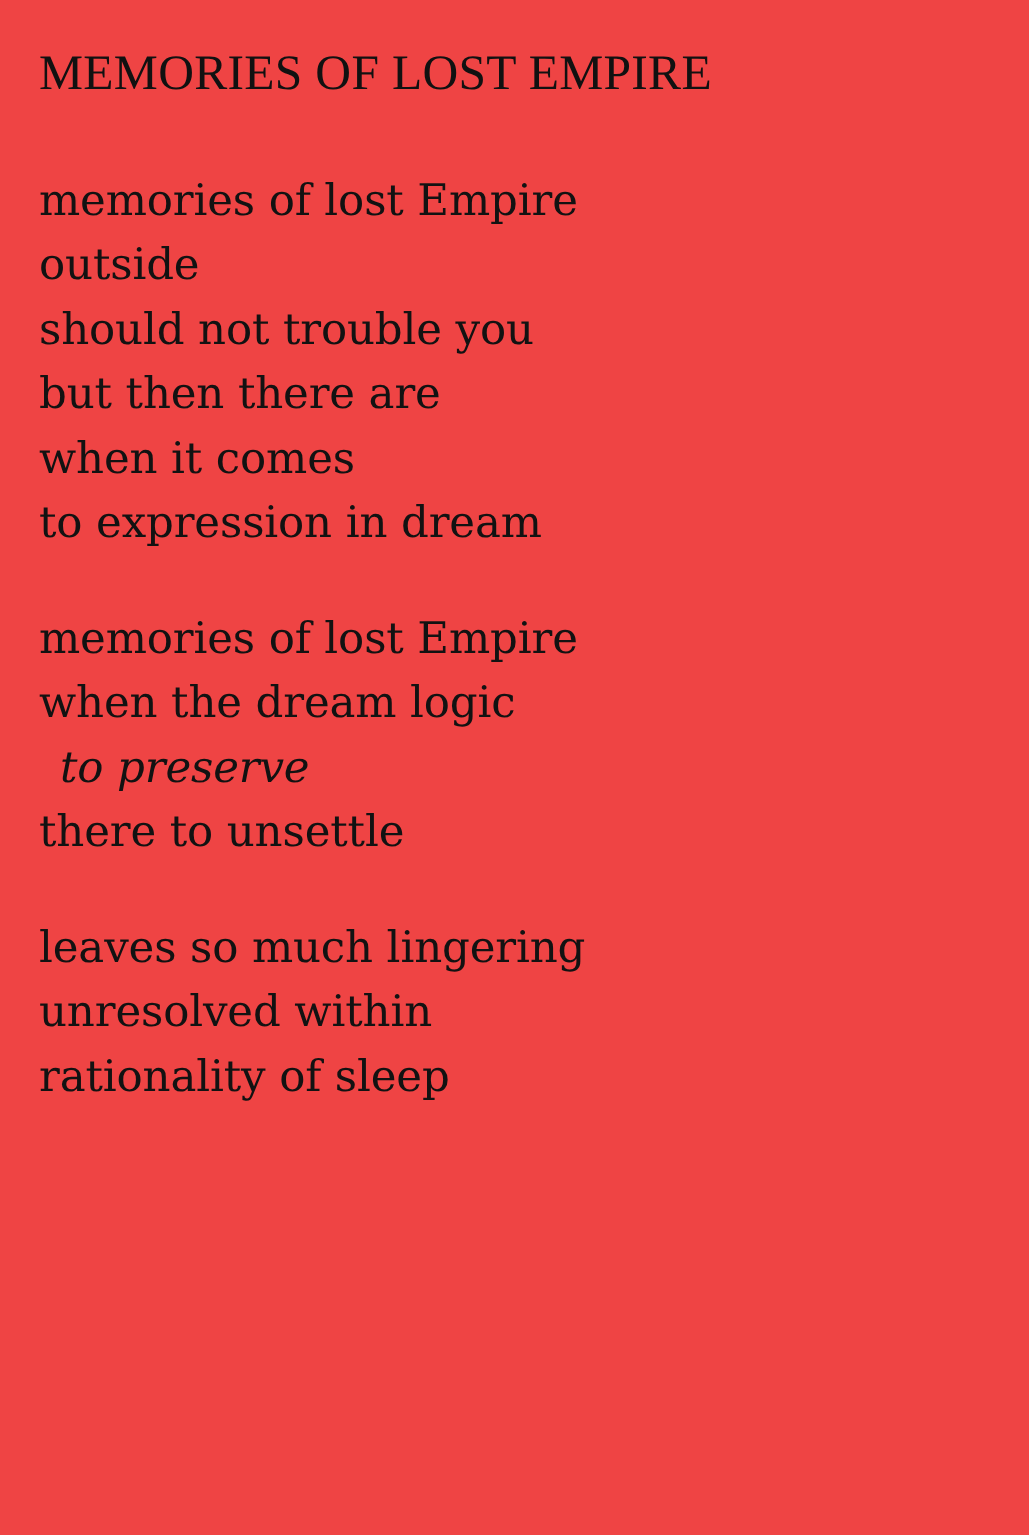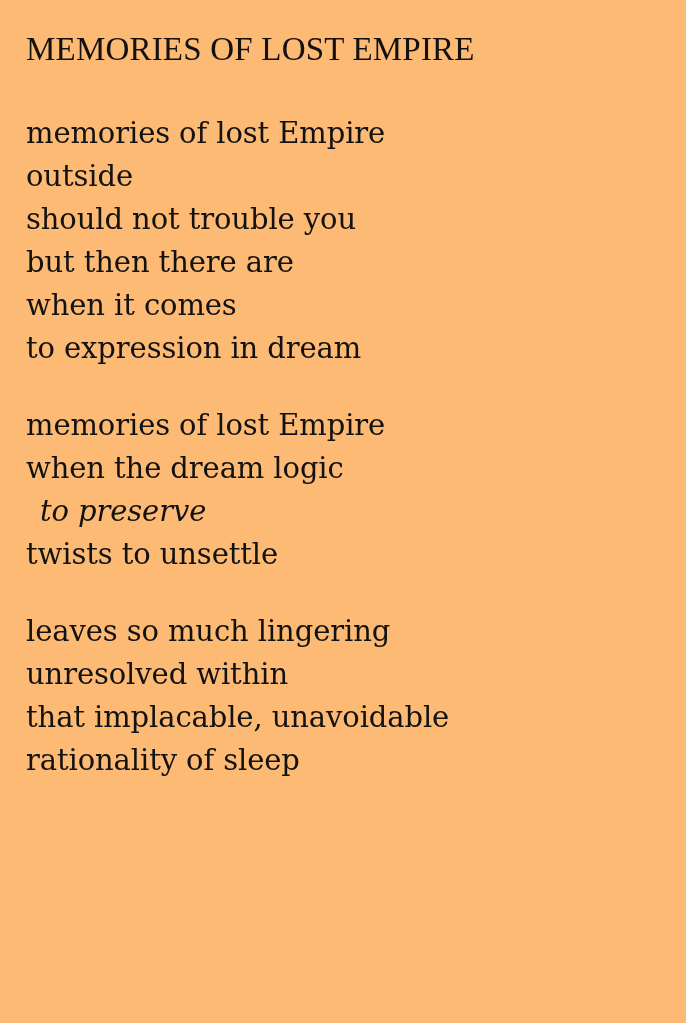--- a/index.html
+++ b/index.html
@@ -12,21 +12,21 @@
     height: 1023px;
     overflow: hidden;
     font-family: "DejaVu Serif", serif;
     color: #0d0d0d;
   }
   .page {
     box-sizing: border-box;
     width: 686px;
     height: 1023px;
     padding: 30px 24px 0 26px;
-    background: #fdba74;
+    background: #ef4444;
   }
   .poem-title {
     font-family: "Liberation Serif", "DejaVu Serif", serif;
     font-size: 33px;
     font-weight: 400;
     letter-spacing: 0.2px;
     line-height: 1.2;
     margin: 0 0 0 0;
     color: #111111;
     white-space: pre;
@@ -64,22 +64,21 @@
       <div class="line">outside</div>
       <div class="line">should not trouble you</div>
       <div class="line">but then there are</div>
       <div class="line">when it comes</div>
       <div class="line">to expression in dream</div>
     </div>
     <div class="stanza">
       <div class="line">memories of lost Empire</div>
       <div class="line">when the dream logic</div>
       <div class="line indent-half">to preserve</div>
-      <div class="line">twists to unsettle</div>
+      <div class="line">there to unsettle</div>
     </div>
     <div class="stanza">
       <div class="line">leaves so much lingering</div>
       <div class="line">unresolved within</div>
-      <div class="line">that implacable, unavoidable</div>
       <div class="line">rationality of sleep</div>
     </div>
   </div>
 </div>
 
 </body></html>

